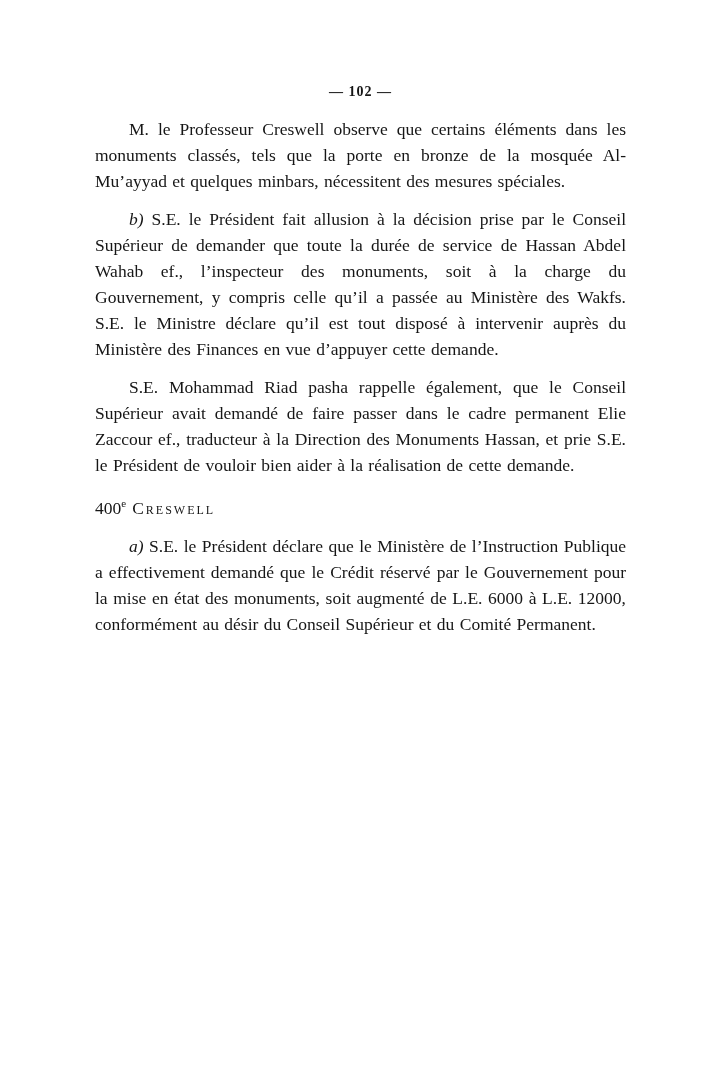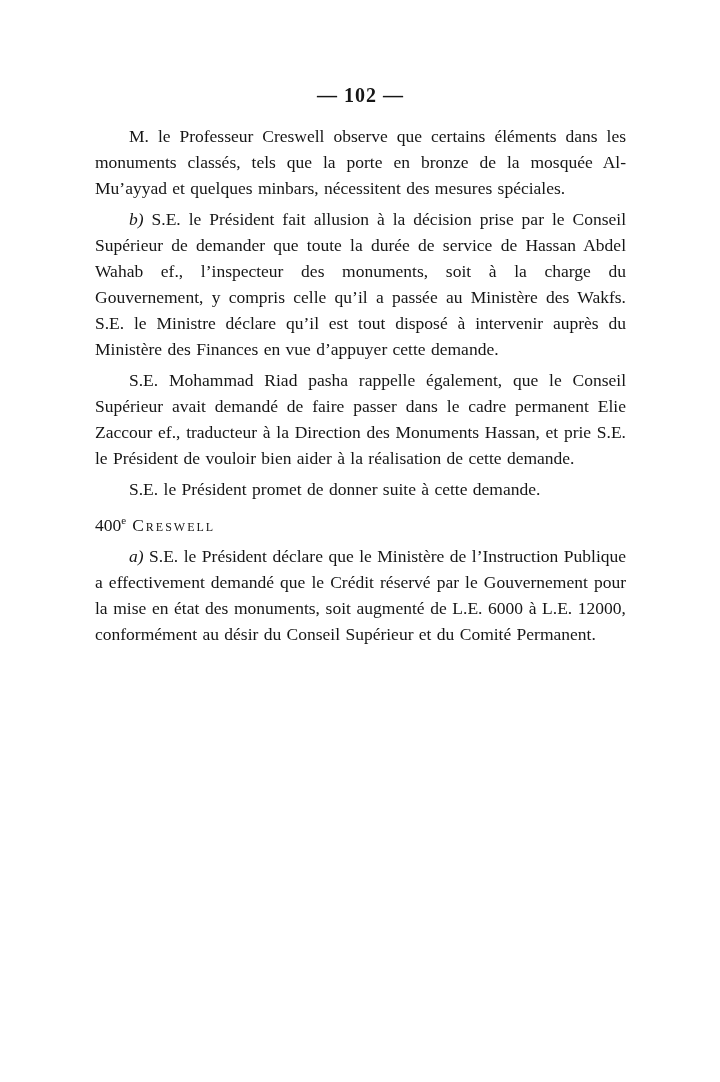--- a/index.html
+++ b/index.html
@@ -16,30 +16,30 @@
   }
   .page {
     box-sizing: border-box;
     width: 720px;
     height: 1082px;
     padding: 84px 94px 40px 95px;
     background: #ffffff;
   }
   .page-number {
     text-align: center;
-    font-size: 20px;
+    font-size: 14px;
     font-weight: bold;
     letter-spacing: 1px;
     margin: 0 0 16px 0;
   }
   .body-text p {
     font-size: 17.5px;
     line-height: 26px;
     text-align: justify;
-    margin: 5px 0 5px 0;
+    margin: 12px 0 5px 0;
     text-indent: 34px;
     word-spacing: 1px;
   }
   .marker {
     font-style: italic;
   }
   .section-heading {
     text-align: center;
     font-size: 17px;
     margin: 16px 0 10px 0;
@@ -63,21 +63,20 @@
 
   <div class="body-text">
 
     <p><span>M. le Professeur Creswell observe que certains éléments dans les monuments classés, tels que la porte en bronze de la mosquée Al-Mu’ayyad et quelques minbars, nécessitent des mesures spéciales.</span></p>
 
 
     <p><span class="marker">b)</span> <span>S.E. le Président fait allusion à la décision prise par le Conseil Supérieur de demander que toute la durée de service de Hassan Abdel Wahab ef., l’inspecteur des monuments, soit à la charge du Gouvernement, y compris celle qu’il a passée au Ministère des Wakfs. S.E. le Ministre déclare qu’il est tout disposé à intervenir auprès du Ministère des Finances en vue d’appuyer cette demande.</span></p>
 
     <p><span>S.E. Mohammad Riad pasha rappelle également, que le Conseil Supérieur avait demandé de faire passer dans le cadre permanent Elie Zaccour ef., traducteur à la Direction des Monuments Hassan, et prie S.E. le Président de vouloir bien aider à la réalisation de cette demande.</span></p>
 
-    <p><span>S.E. le Président promet de donner suite à cette demande.</span></p>
 
 
 
     <p class="section-heading"><span>400</span><sup>e</sup><span class="sc">Creswell</span></p>
 
     <p><span class="marker">a)</span> <span>S.E. le Président déclare que le Ministère de l’Instruction Publique a effectivement demandé que le Crédit réservé par le Gouvernement pour la mise en état des monuments, soit augmenté de L.E. 6000 à L.E. 12000, conformément au désir du Conseil Supérieur et du Comité Permanent.</span></p>
 
 
   </div>
 </div>

